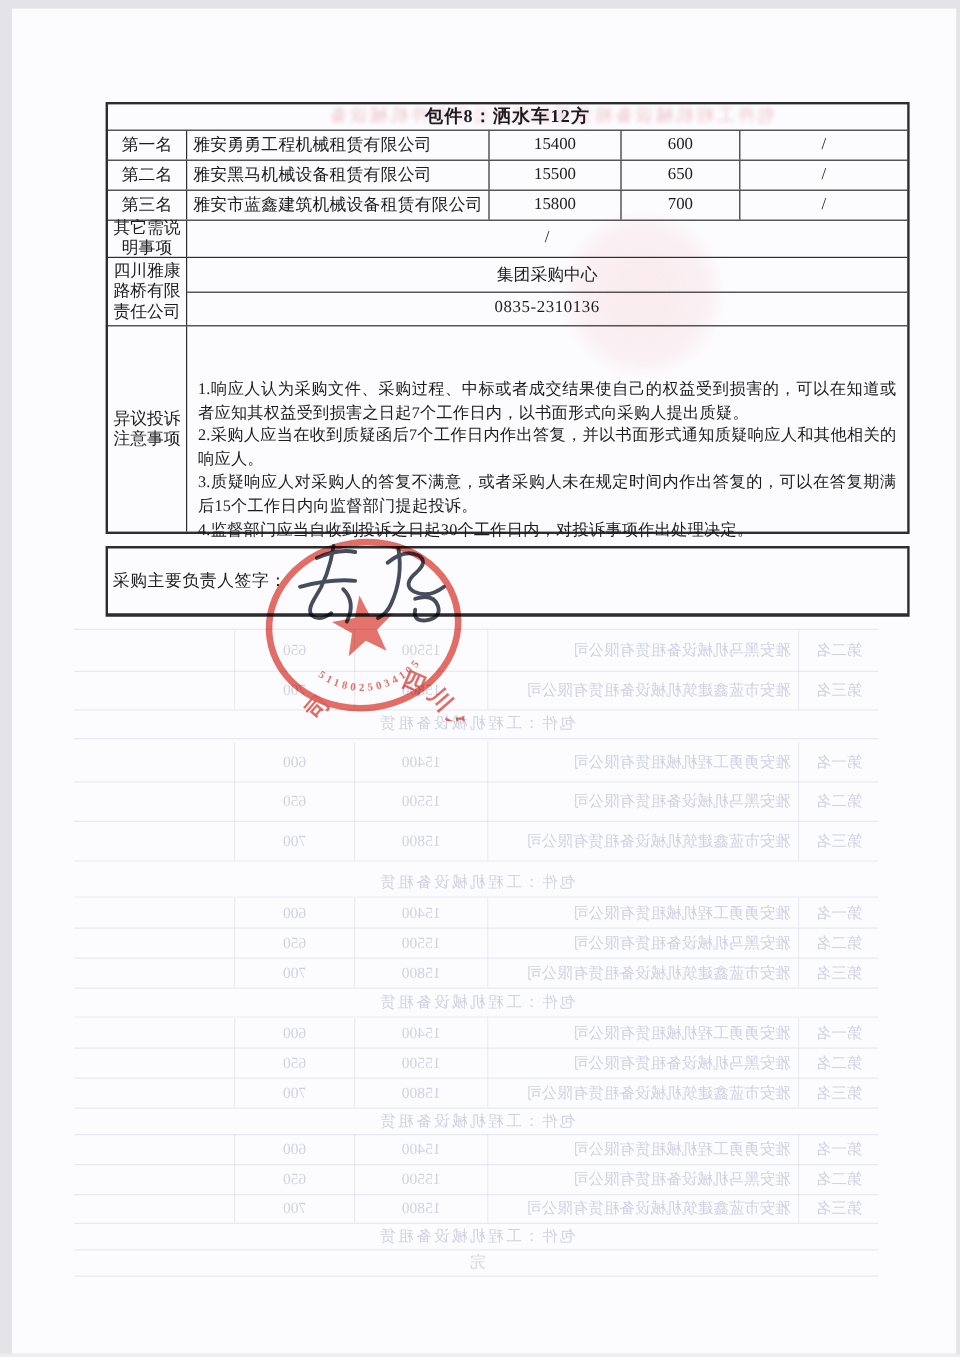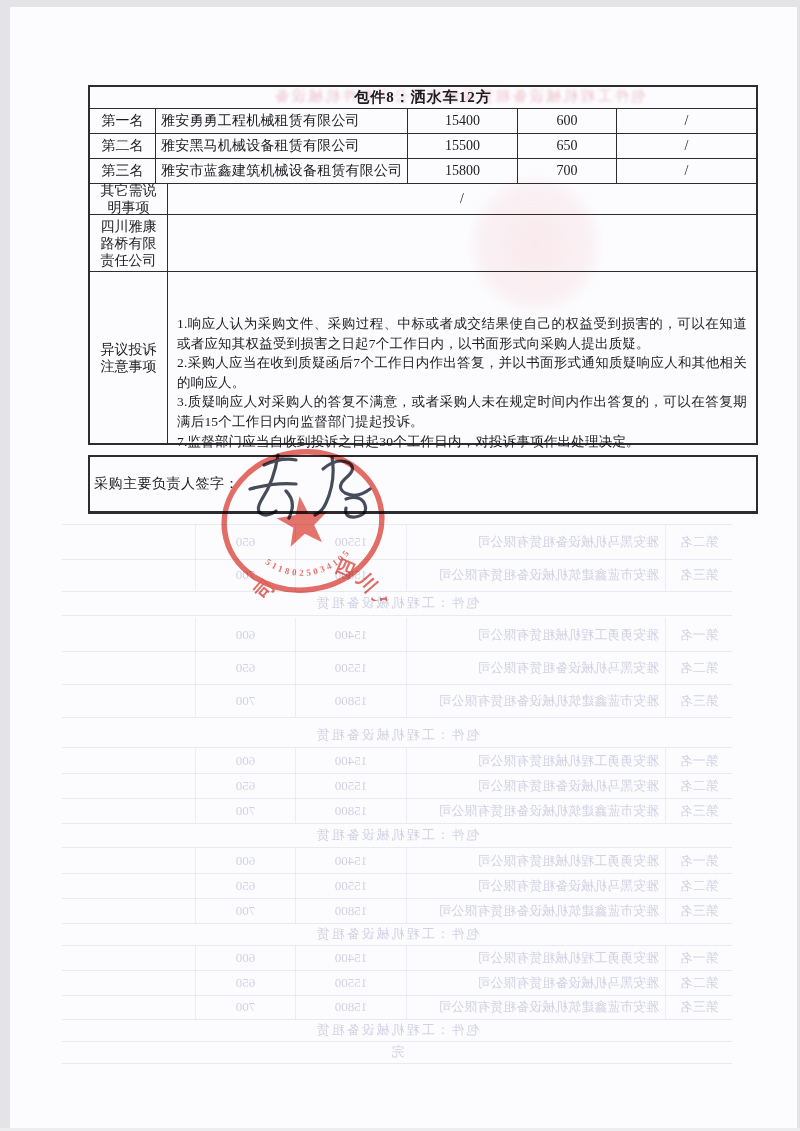--- a/index.html
+++ b/index.html
@@ -59,21 +59,21 @@
   .tr:first-child{border-top:none;}
   .th-row{height:21px;align-items:center;justify-content:center;
     font-weight:bold;font-size:15px;letter-spacing:1px;}
   .rank-row{height:25px;}
   .cell{display:flex;align-items:center;box-sizing:border-box;}
   .c-rank{width:66px;justify-content:center;border-right:1.5px solid #2d2d31;font-size:14px;}
   .c-co{width:252px;padding-left:5px;border-right:1.5px solid #2d2d31;font-size:14px;letter-spacing:.2px;}
   .c-p1{width:110px;justify-content:center;border-right:1.5px solid #2d2d31;font-size:14px;}
   .c-p2{width:99px;justify-content:center;border-right:1.5px solid #2d2d31;font-size:14px;}
   .c-note{flex:1;justify-content:center;font-size:14px;}
-  .label-cell{width:78px;border-right:1.5px solid #2d2d31;display:flex;align-items:center;justify-content:center;
+  .label-cell{width:66px;border-right:1.5px solid #2d2d31;display:flex;align-items:center;justify-content:center;
     text-align:center;font-size:14px;line-height:17px;padding:0 4px;box-sizing:border-box;}
   .other-row{height:31px;}
   .merged{flex:1;display:flex;align-items:center;justify-content:center;font-size:14px;}
   .sup-row{height:57px;}
   .sup-right{flex:1;display:flex;flex-direction:column;}
   .sup-a{flex:29;display:flex;align-items:center;justify-content:center;border-bottom:1.5px solid #2d2d31;font-size:14px;}
   .sup-b{flex:28;display:flex;align-items:center;justify-content:center;font-size:14px;letter-spacing:.5px;}
   .complaint-row{height:172px;}
   .complaint-body{flex:1;padding:5px 9px 4px 9px;box-sizing:border-box;margin-top:37px;}
   .complaint-body p{margin:0;font-size:13.5px;line-height:19.6px;letter-spacing:.2px;text-align:justify;}
@@ -247,29 +247,33 @@
       <div class="cell c-note">/</div>
     </div>
 
     <div class="tr other-row">
       <div class="label-cell">其它需说明事项</div>
       <div class="merged">/</div>
     </div>
 
     <div class="tr sup-row">
       <div class="label-cell">四川雅康路桥有限责任公司</div>
+      <div class="sup-right">
+        <div class="sup-a">集团采购中心</div>
+        <div class="sup-b">0835-2310136</div>
+      </div>
     </div>
 
     <div class="tr complaint-row">
       <div class="label-cell">异议投诉注意事项</div>
       <div class="complaint-body">
         <p>1.响应人认为采购文件、采购过程、中标或者成交结果使自己的权益受到损害的，可以在知道或者应知其权益受到损害之日起7个工作日内，以书面形式向采购人提出质疑。</p>
         <p>2.采购人应当在收到质疑函后7个工作日内作出答复，并以书面形式通知质疑响应人和其他相关的响应人。</p>
         <p>3.质疑响应人对采购人的答复不满意，或者采购人未在规定时间内作出答复的，可以在答复期满后15个工作日内向监督部门提起投诉。</p>
-        <p>7.监督部门应当自收到投诉之日起30个工作日内，对投诉事项作出处理决定。</p>
+        <p>4.监督部门应当自收到投诉之日起30个工作日内，对投诉事项作出处理决定。</p>
       </div>
     </div>
   </div>
 
   <div class="sig-box">
     <span class="sig-label">采购主要负责人签字：</span>
   </div>
 
   <svg class="sig-svg" width="190" height="90" viewBox="0 0 190 90">
     <g fill="none" stroke="#343a4a" stroke-width="3.2" stroke-linecap="round" opacity="0.9">

